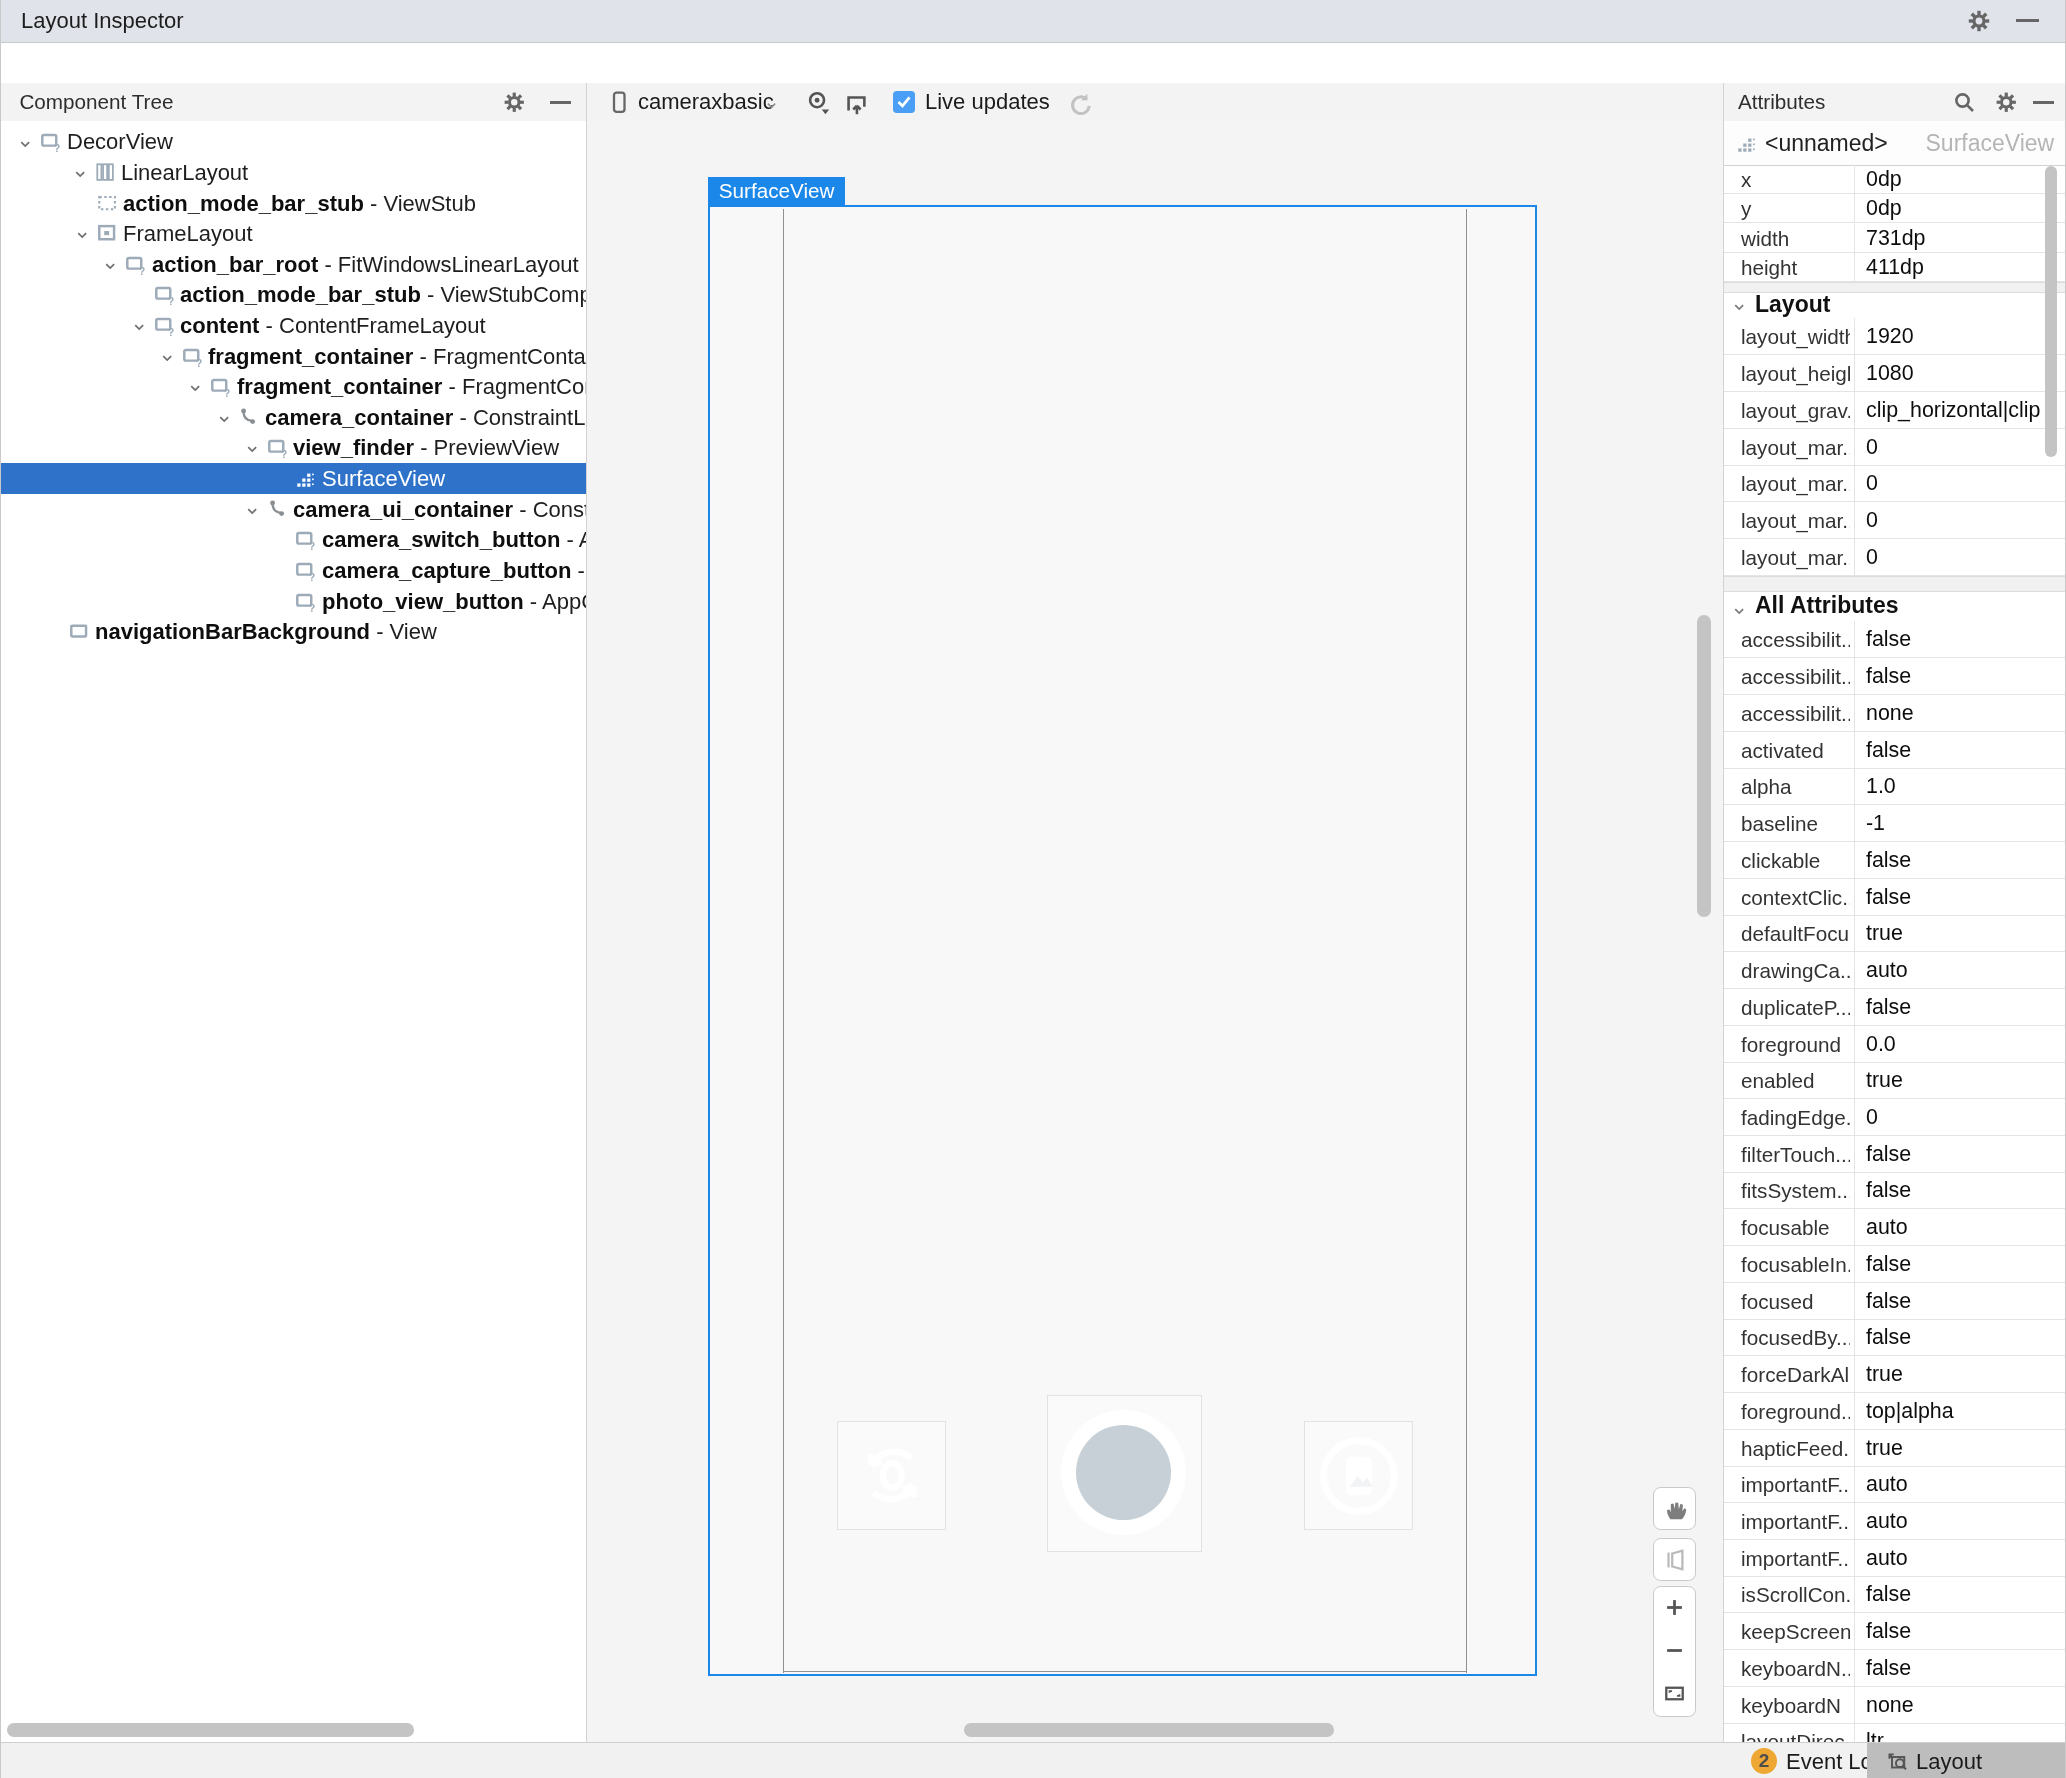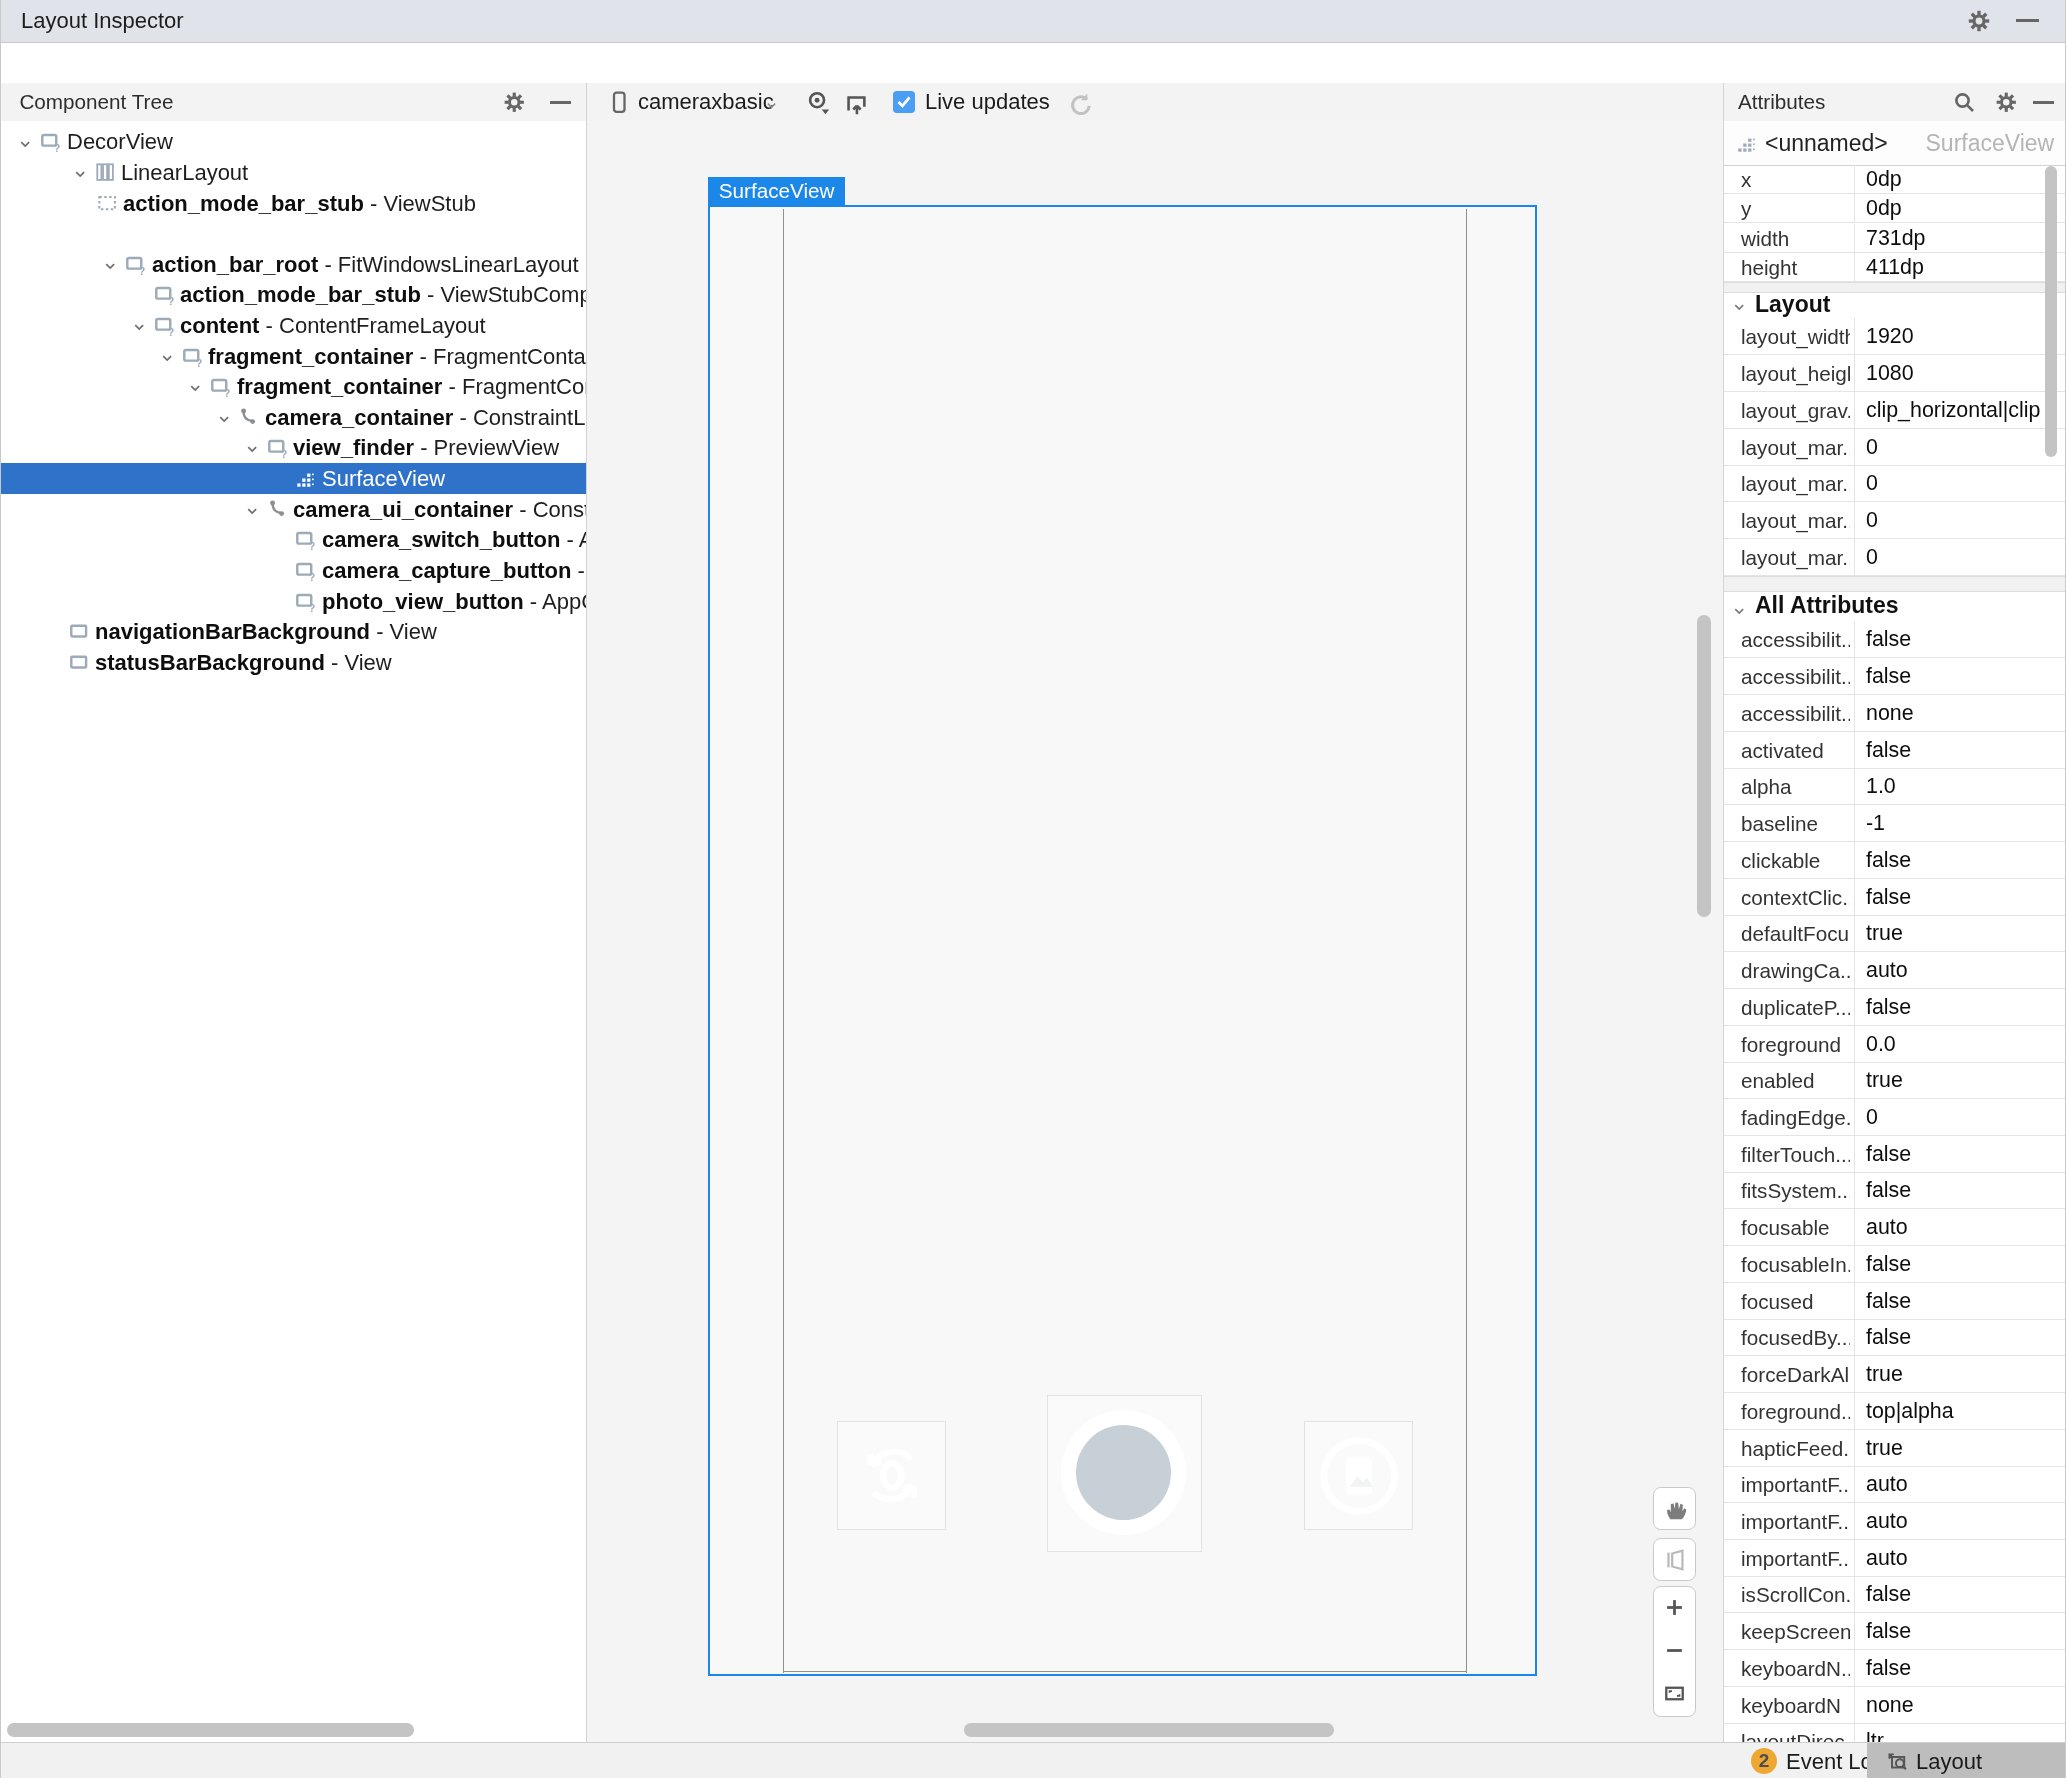--- a/index.html
+++ b/index.html
@@ -169,20 +169,30 @@
             <rect x="11" y="4" width="5" height="19" stroke="#9dabb8" stroke-width="2.2"></rect>
             <rect x="18" y="4" width="5" height="19" stroke="#9dabb8" stroke-width="2.2"></rect>
           </svg></span>
         <span class="tlabel" style="left:94px">LinearLayout</span>
       </div>
       <div class="trow" style="top: 67px; text-align: center;">
         <span class="ticon" style="left:95px"><svg width="23" height="23" viewBox="0 0 28 28" fill="none">
             <rect x="4" y="6" width="19" height="15" stroke="#9dabb8" stroke-width="2.5" stroke-dasharray="3 3"></rect>
           </svg></span>
         <span class="tlabel" style="left:122px"><b>action_mode_bar_stub</b> - ViewStub</span>
+      </div>
+      <div class="trow" style="top: 97px;">
+        <span class="chev" style="left:72px"><svg width="18.4" height="18.4" viewBox="0 0 28 28" fill="none">
+            <path d="M8 11 l6 6 6-6" stroke="#6e6e6e" stroke-width="2.6"></path>
+          </svg></span>
+        <span class="ticon" style="left:95px"><svg width="23" height="23" viewBox="0 0 28 28" fill="none">
+            <rect x="4" y="5" width="18" height="16" stroke="#9dabb8" stroke-width="3"></rect>
+            <rect x="10" y="11" width="6" height="5" fill="#9dabb8"></rect>
+          </svg></span>
+        <span class="tlabel" style="left:122px">FrameLayout</span>
       </div>
       <div class="trow" style="top: 128px;">
         <span class="chev" style="left:100px"><svg width="18.4" height="18.4" viewBox="0 0 28 28" fill="none">
             <path d="M8 11 l6 6 6-6" stroke="#6e6e6e" stroke-width="2.6"></path>
           </svg></span>
         <span class="ticon" style="left:123px"><svg width="23" height="23" viewBox="0 0 28 28" fill="none" style="font-size:29px">
             <rect x="4" y="6" width="17" height="13" rx="2" stroke="#9dabb8" stroke-width="3"></rect>
             <text x="18" y="27" font-size="13" font-weight="bold" fill="#9dabb8" font-family="Liberation Sans,sans-serif">?</text>
           </svg></span>
         <span class="tlabel" style="left:151px"><b>action_bar_root</b> - FitWindowsLinearLayout</span>
@@ -291,26 +301,20 @@
             <rect x="4" y="6" width="17" height="13" rx="2" stroke="#9dabb8" stroke-width="3"></rect>
             <text x="18" y="27" font-size="13" font-weight="bold" fill="#9dabb8" font-family="Liberation Sans,sans-serif">?</text>
           </svg></span>
         <span class="tlabel" style="left:321px"><b>photo_view_button</b> - AppC</span>
       </div>
       <div class="trow" style="top: 495px; padding-left: 48px;">
         <span class="ticon" style="left:67px"><svg width="23" height="23" viewBox="0 0 28 28" fill="none">
             <rect x="4" y="7" width="18" height="13" rx="1" stroke="#9dabb8" stroke-width="3"></rect>
           </svg></span>
         <span class="tlabel" style="left:94px"><b>navigationBarBackground</b> - View</span>
-      </div>
-      <div class="trow" style="top: 526px;">
-        <span class="ticon" style="left:67px"><svg width="23" height="23" viewBox="0 0 28 28" fill="none">
-            <rect x="4" y="7" width="18" height="13" rx="1" stroke="#9dabb8" stroke-width="3"></rect>
-          </svg></span>
-        <span class="tlabel" style="left:94px"><b>statusBarBackground</b> - View</span>
       </div>
     </div>
 
   <div class="centerpanel">
     <div class="dev-tag" style="left:121px;top:56px;">SurfaceView</div>
     <div class="dev-rect" style="left:121px;top:84px;">
       <div class="dev-vline" style="left:73px;"></div>
       <div class="dev-vline" style="left:756px;"></div>
       <div class="dev-hline"></div>
 

